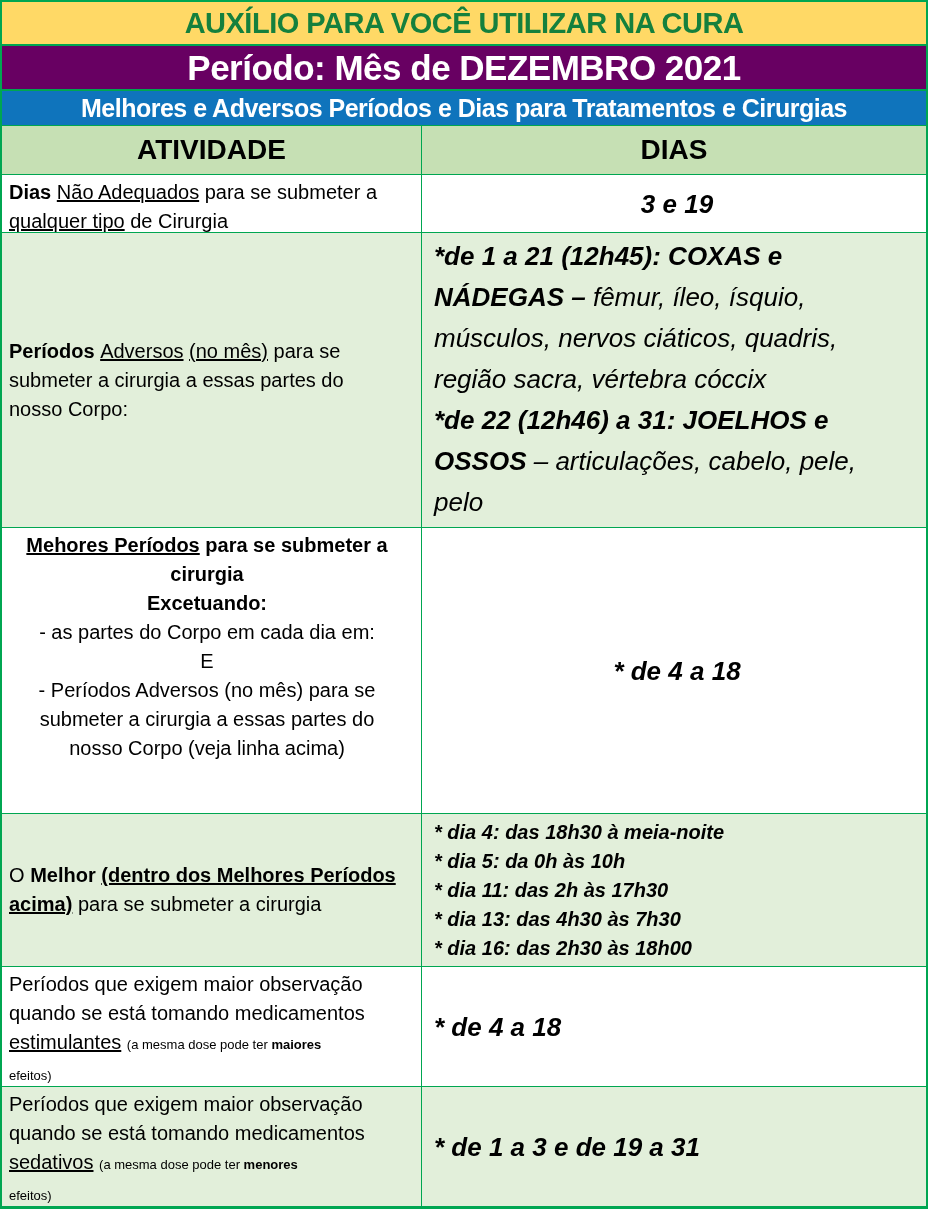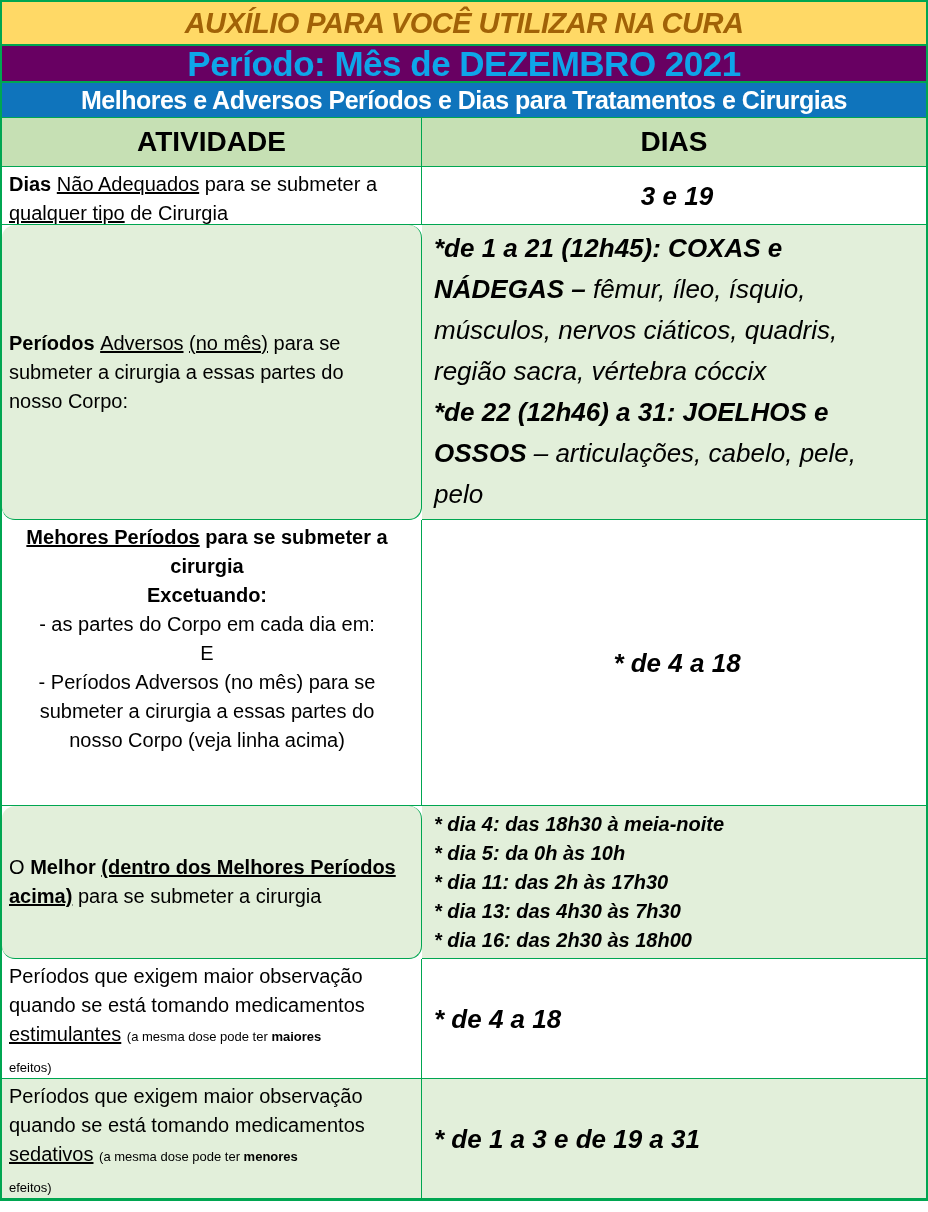--- a/index.html
+++ b/index.html
@@ -31,32 +31,31 @@
     align-items: center;
     justify-content: center;
     text-align: center;
   }
   .banner-yellow {
     background: var(--yellow);
     height: 44px;
     border-bottom: 2px solid var(--border-green);
     font-size: 29px;
     font-weight: bold;
-    font-style: italic;
     letter-spacing: -0.5px;
-    color: #a16207;
+    color: #15803d;
   }
   .banner-purple {
     background: var(--purple);
-    height: 37px;
+    height: 45px;
     border-bottom: 2px solid var(--border-green);
     font-size: 35px;
     font-weight: bold;
     letter-spacing: -0.5px;
-    color: #0ea5e9;
+    color: #ffffff;
   }
   .banner-blue {
     background: var(--blue);
     height: 35px;
     border-bottom: 1px solid var(--border-green);
     font-size: 25px;
     font-weight: bold;
     letter-spacing: -0.5px;
     color: #ffffff;
   }
@@ -83,21 +82,21 @@
   .bg-green { background: var(--row-green); }
 
   .activity {
     padding: 3px 16px 3px 7px;
     font-size: 20px;
     line-height: 29px;
     display: flex;
     flex-direction: column;
     justify-content: flex-start;
   }
-  .vcenter { justify-content: center; border-radius: 13px; }
+  .vcenter { justify-content: center; }
   .days {
     padding: 3px 6px 3px 12px;
     display: flex;
     flex-direction: column;
     justify-content: flex-start;
   }
   .days-big {
     font-size: 26px;
     line-height: 34px;
     font-weight: bold;

